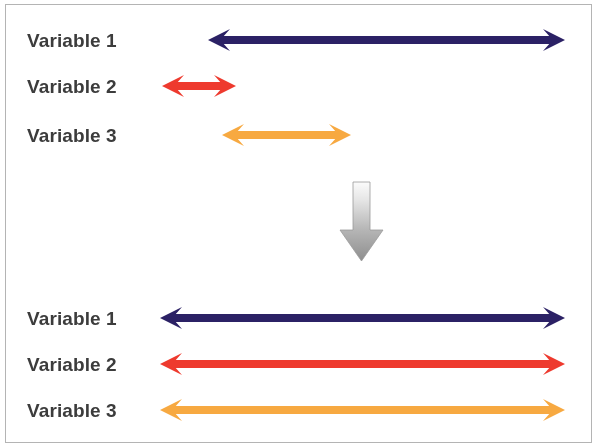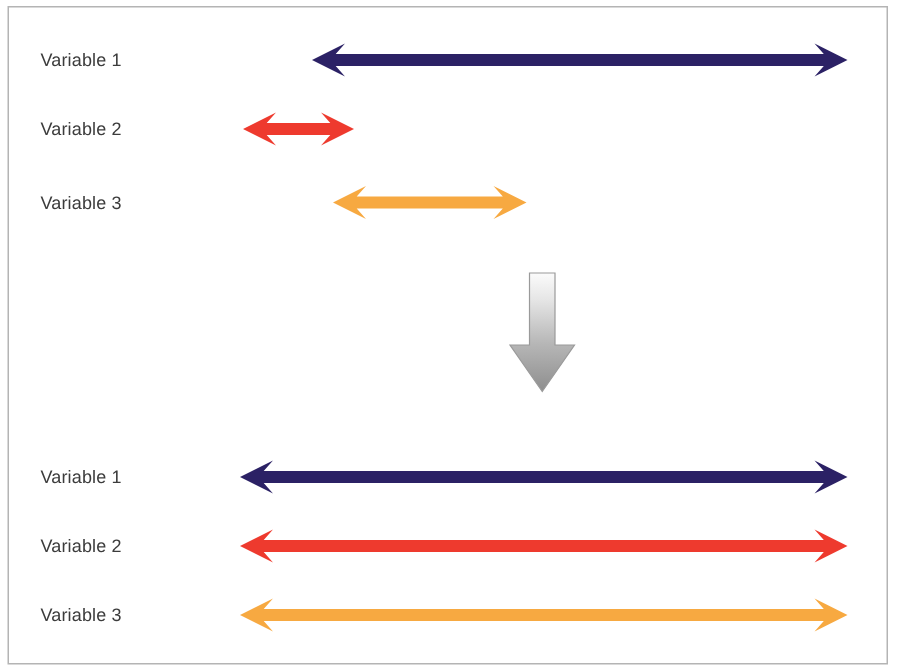--- a/index.html
+++ b/index.html
@@ -20,22 +20,22 @@
     left: 5px;
     top: 4px;
     width: 587px;
     height: 439px;
     border: 1px solid #b4b4b4;
     box-sizing: border-box;
     background: #ffffff;
   }
   .row-label {
     position: absolute;
-    font-size: 12px;
-    font-weight: 400;
+    font-size: 19px;
+    font-weight: 700;
     color: #3c3c3c;
     letter-spacing: 0.1px;
     white-space: nowrap;
     transform: translateY(-50%);
     line-height: 1;
   }
   .arrow-layer {
     position: absolute;
     left: 0;
     top: 0;

